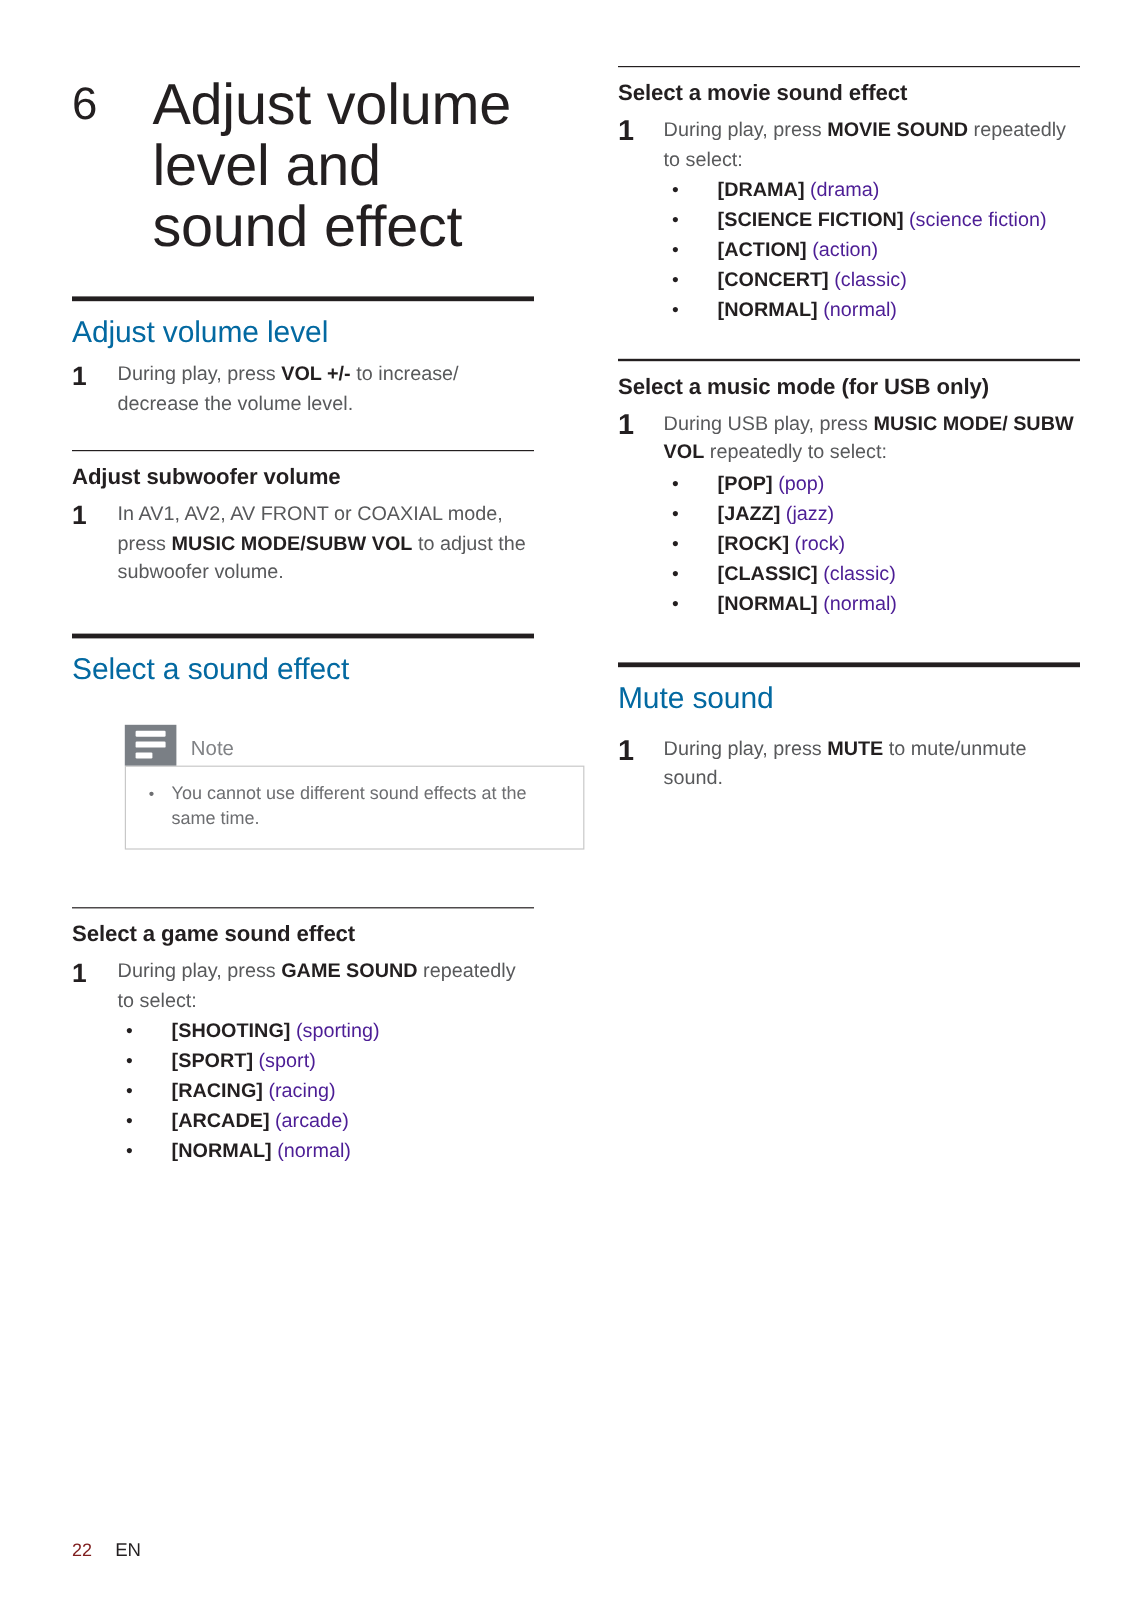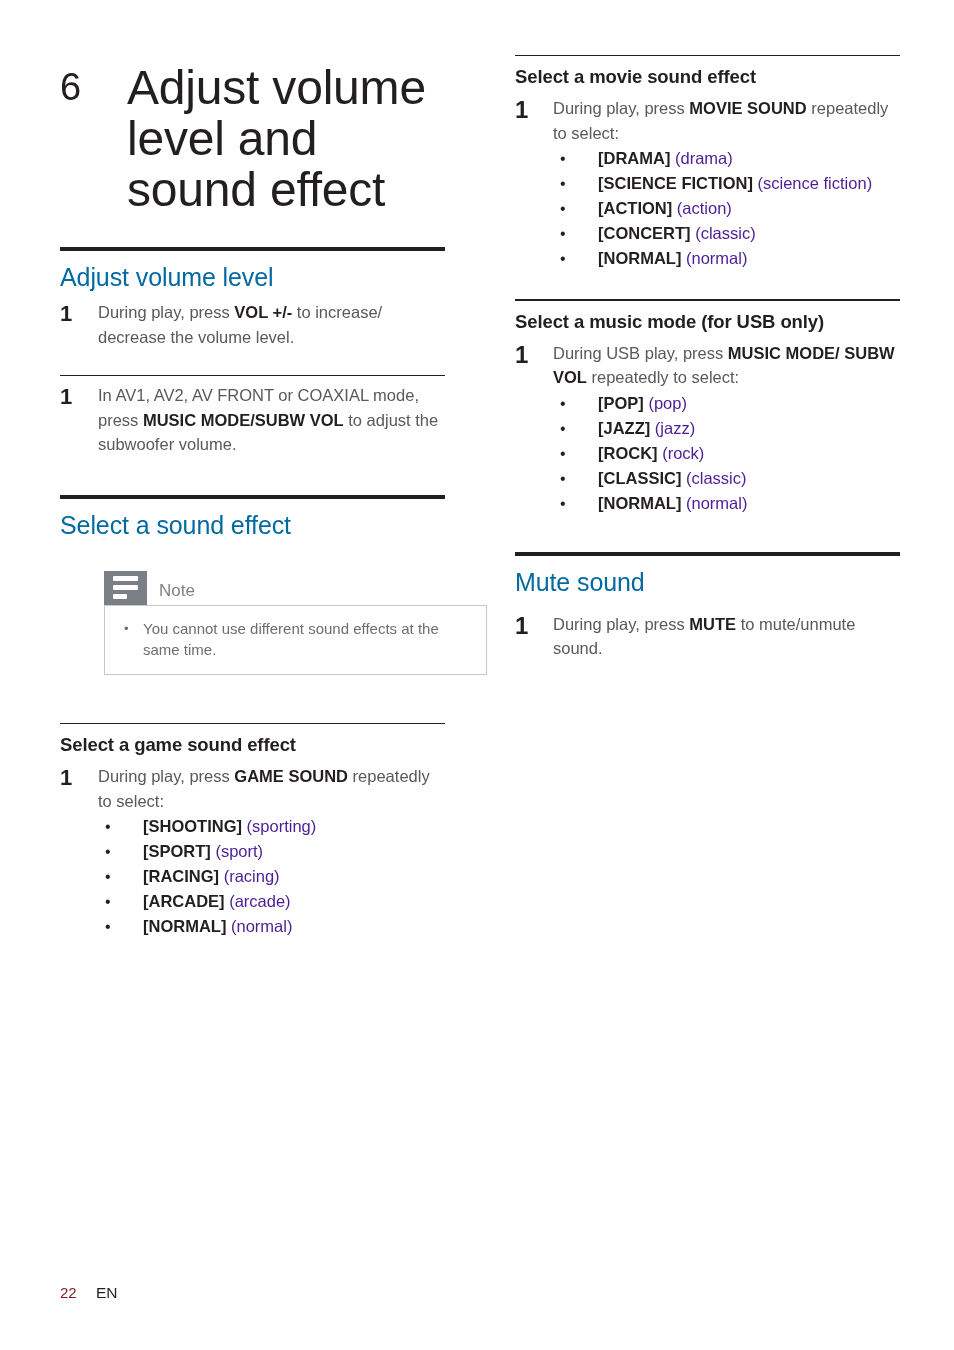--- a/index.html
+++ b/index.html
@@ -242,20 +242,21 @@
       <div class="rule-thick"></div>
       <h1 class="sec">Adjust volume level</h1>
       <div class="step">
         <div class="step-num">1</div>
         <div class="step-body"><span>During play, press </span><span class="k">VOL +/-</span><span> to increase/ decrease the volume level.</span></div>
       </div>
     </div>
 
     <div style="margin-top:26px">
       <div class="rule-thin"></div>
+      <h2 class="sub">Adjust subwoofer volume</h2>
       <div class="step">
         <div class="step-num">1</div>
         <div class="step-body"><span>In AV1, AV2, AV FRONT or COAXIAL mode, press </span><span class="k">MUSIC MODE/SUBW VOL</span><span> to adjust the subwoofer volume.</span></div>
       </div>
     </div>
 
     <div style="margin-top:38px">
       <div class="rule-thick"></div>
       <h1 class="sec">Select a sound effect</h1>
 

